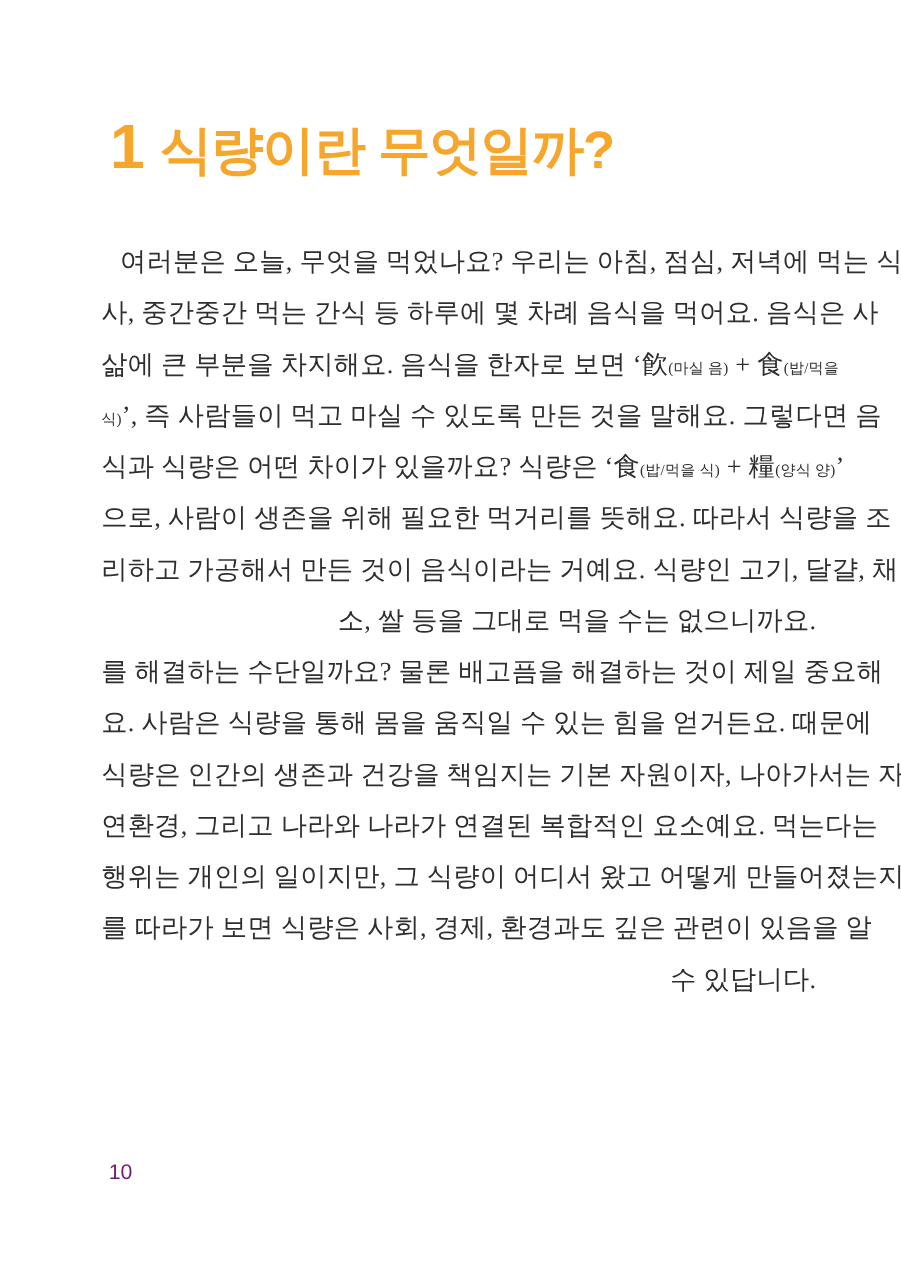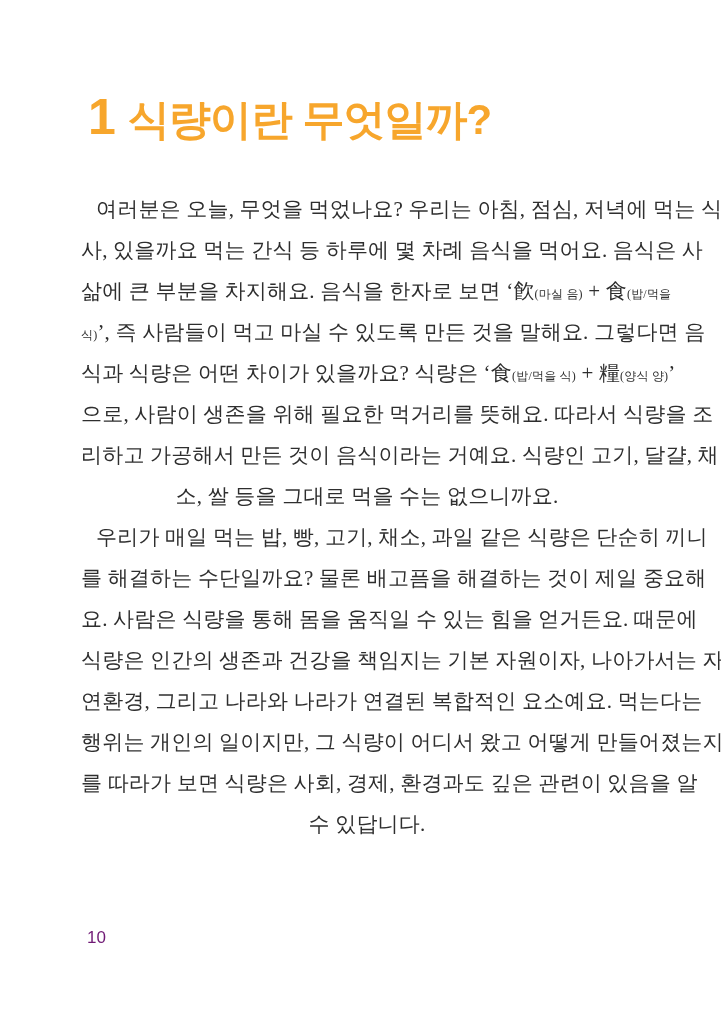--- a/index.html
+++ b/index.html
@@ -39,21 +39,21 @@
     left: 81px;
     top: 189px;
     width: 572px;
     font-size: 21px;
     line-height: 41px;
     letter-spacing: 0.2px;
   }
   .body-line {
     height: 41px;
     white-space: nowrap;
-    text-align: center;
+    text-align: right;
     font-family: Liberation Serif, serif;
   }
   .body-line.indent {
     padding-left: 15px;
   }
   .body-line .seg-small {
     font-size: 12px;
   }
   .page-number {
     position: absolute;
@@ -70,28 +70,27 @@
 
 <div class="page" style="background: rgb(255, 255, 255);">
 
   <div class="chapter-heading" style="color: rgb(247, 166, 44);">
     <span class="chapter-num">1</span>
     <span class="chapter-title">식량이란 무엇일까?</span>
   </div>
 
   <div class="body-text" style="color: rgb(46, 46, 46);">
       <div class="body-line indent"><span class="seg">여러분은 오늘, 무엇을 먹었나요? 우리는 아침, 점심, 저녁에 먹는 식</span></div>
-      <div class="body-line"><span class="seg">사, 있을까요 먹는 간식 등 하루에 몇 차례 음식을 먹어요. 음식은 사</span></div>
+      <div class="body-line"><span class="seg">사, 중간중간 먹는 간식 등 하루에 몇 차례 음식을 먹어요. 음식은 사</span></div>
       <div class="body-line"><span class="seg">삶에 큰 부분을 차지해요. 음식을 한자로 보면 ‘飮</span><span class="seg-small">(마실 음)</span><span class="seg"> + 食</span><span class="seg-small">(밥/먹을</span></div>
       <div class="body-line"><span class="seg-small">식)</span><span class="seg">’, 즉 사람들이 먹고 마실 수 있도록 만든 것을 말해요. 그렇다면 음</span></div>
       <div class="body-line"><span class="seg">식과 식량은 어떤 차이가 있을까요? 식량은 ‘食</span><span class="seg-small">(밥/먹을 식)</span><span class="seg"> + 糧</span><span class="seg-small">(양식 양)</span><span class="seg">’</span></div>
       <div class="body-line"><span class="seg">으로, 사람이 생존을 위해 필요한 먹거리를 뜻해요. 따라서 식량을 조</span></div>
       <div class="body-line"><span class="seg">리하고 가공해서 만든 것이 음식이라는 거예요. 식량인 고기, 달걀, 채</span></div>
       <div class="body-line"><span class="seg">소, 쌀 등을 그대로 먹을 수는 없으니까요.</span></div>
-      <div class="body-line indent"><span class="seg">우리가 매일 먹는 밥, 빵, 고기, 채소, 과일 같은 식량은 단순히 끼니</span></div>
       <div class="body-line"><span class="seg">를 해결하는 수단일까요? 물론 배고픔을 해결하는 것이 제일 중요해</span></div>
       <div class="body-line"><span class="seg">요. 사람은 식량을 통해 몸을 움직일 수 있는 힘을 얻거든요. 때문에</span></div>
       <div class="body-line"><span class="seg">식량은 인간의 생존과 건강을 책임지는 기본 자원이자, 나아가서는 자</span></div>
       <div class="body-line"><span class="seg">연환경, 그리고 나라와 나라가 연결된 복합적인 요소예요. 먹는다는</span></div>
       <div class="body-line"><span class="seg">행위는 개인의 일이지만, 그 식량이 어디서 왔고 어떻게 만들어졌는지</span></div>
       <div class="body-line"><span class="seg">를 따라가 보면 식량은 사회, 경제, 환경과도 깊은 관련이 있음을 알</span></div>
       <div class="body-line"><span class="seg">수 있답니다.</span></div>
     </div>
 
   <div class="page-number">10</div>

